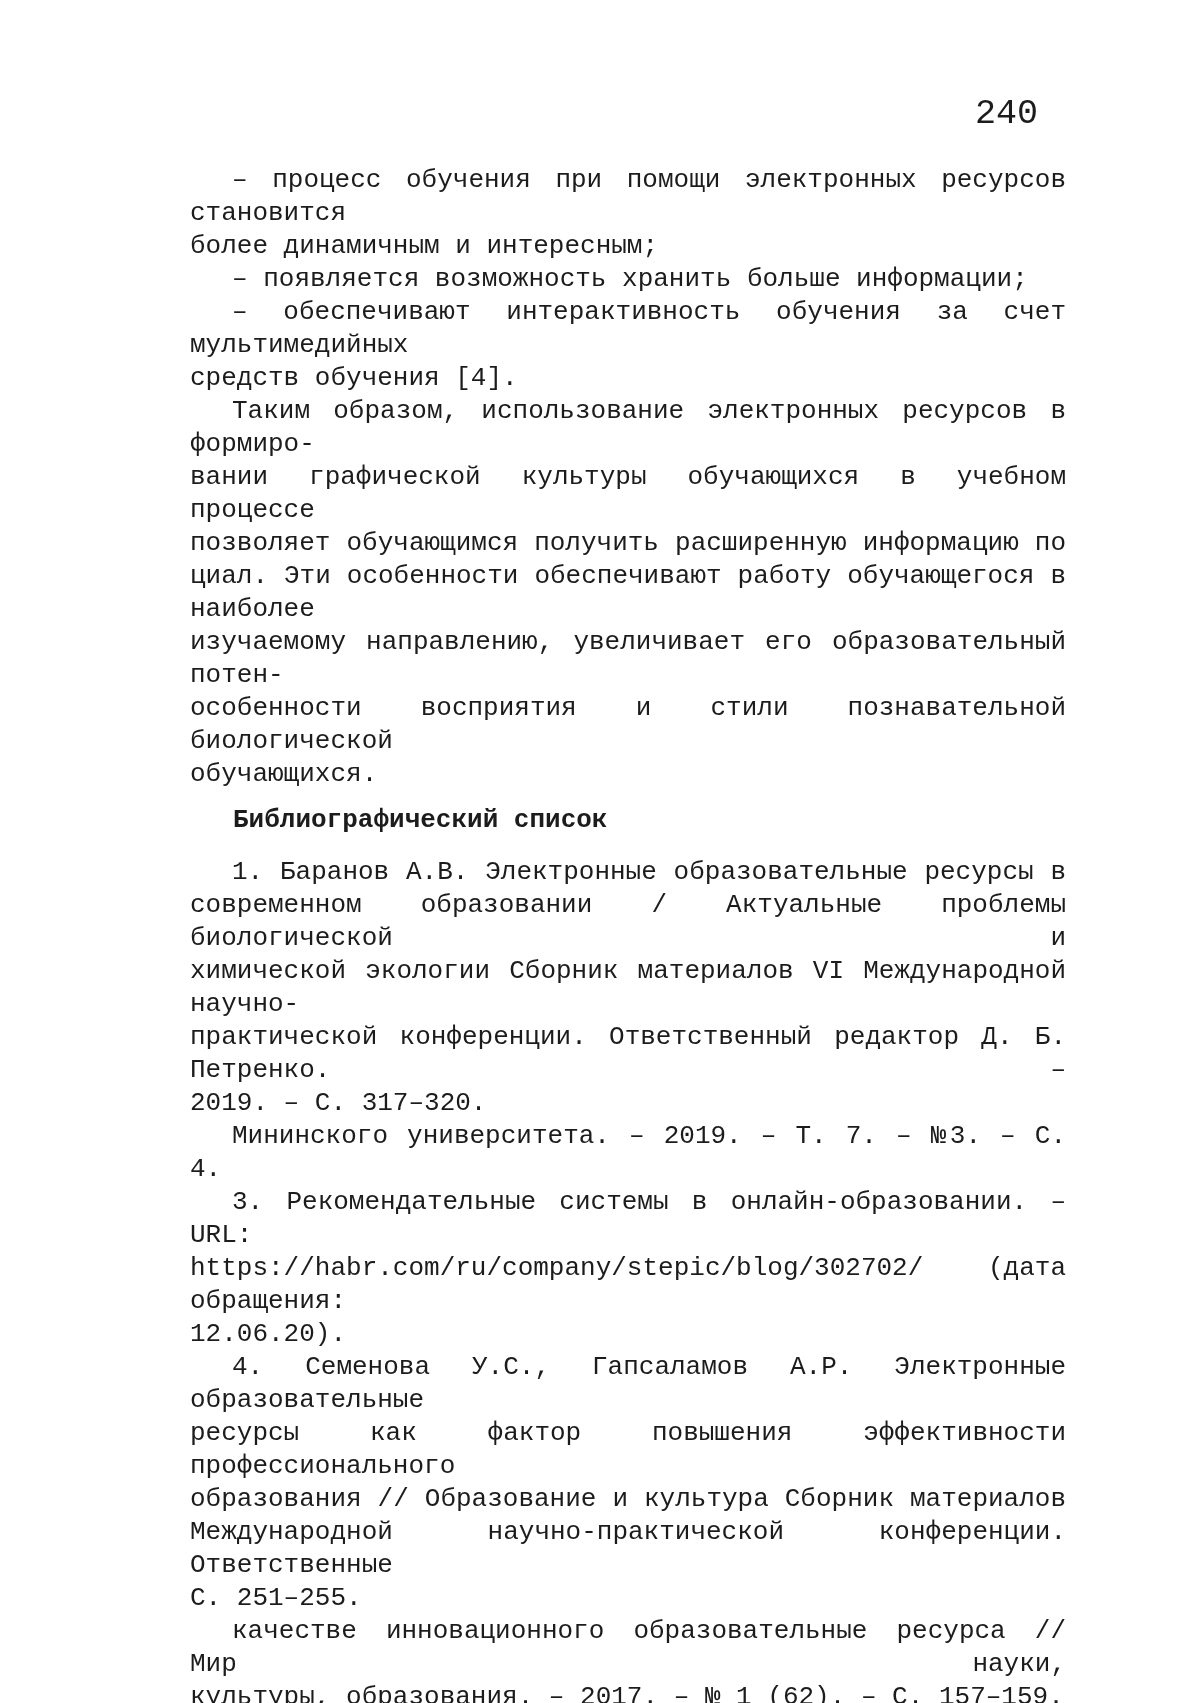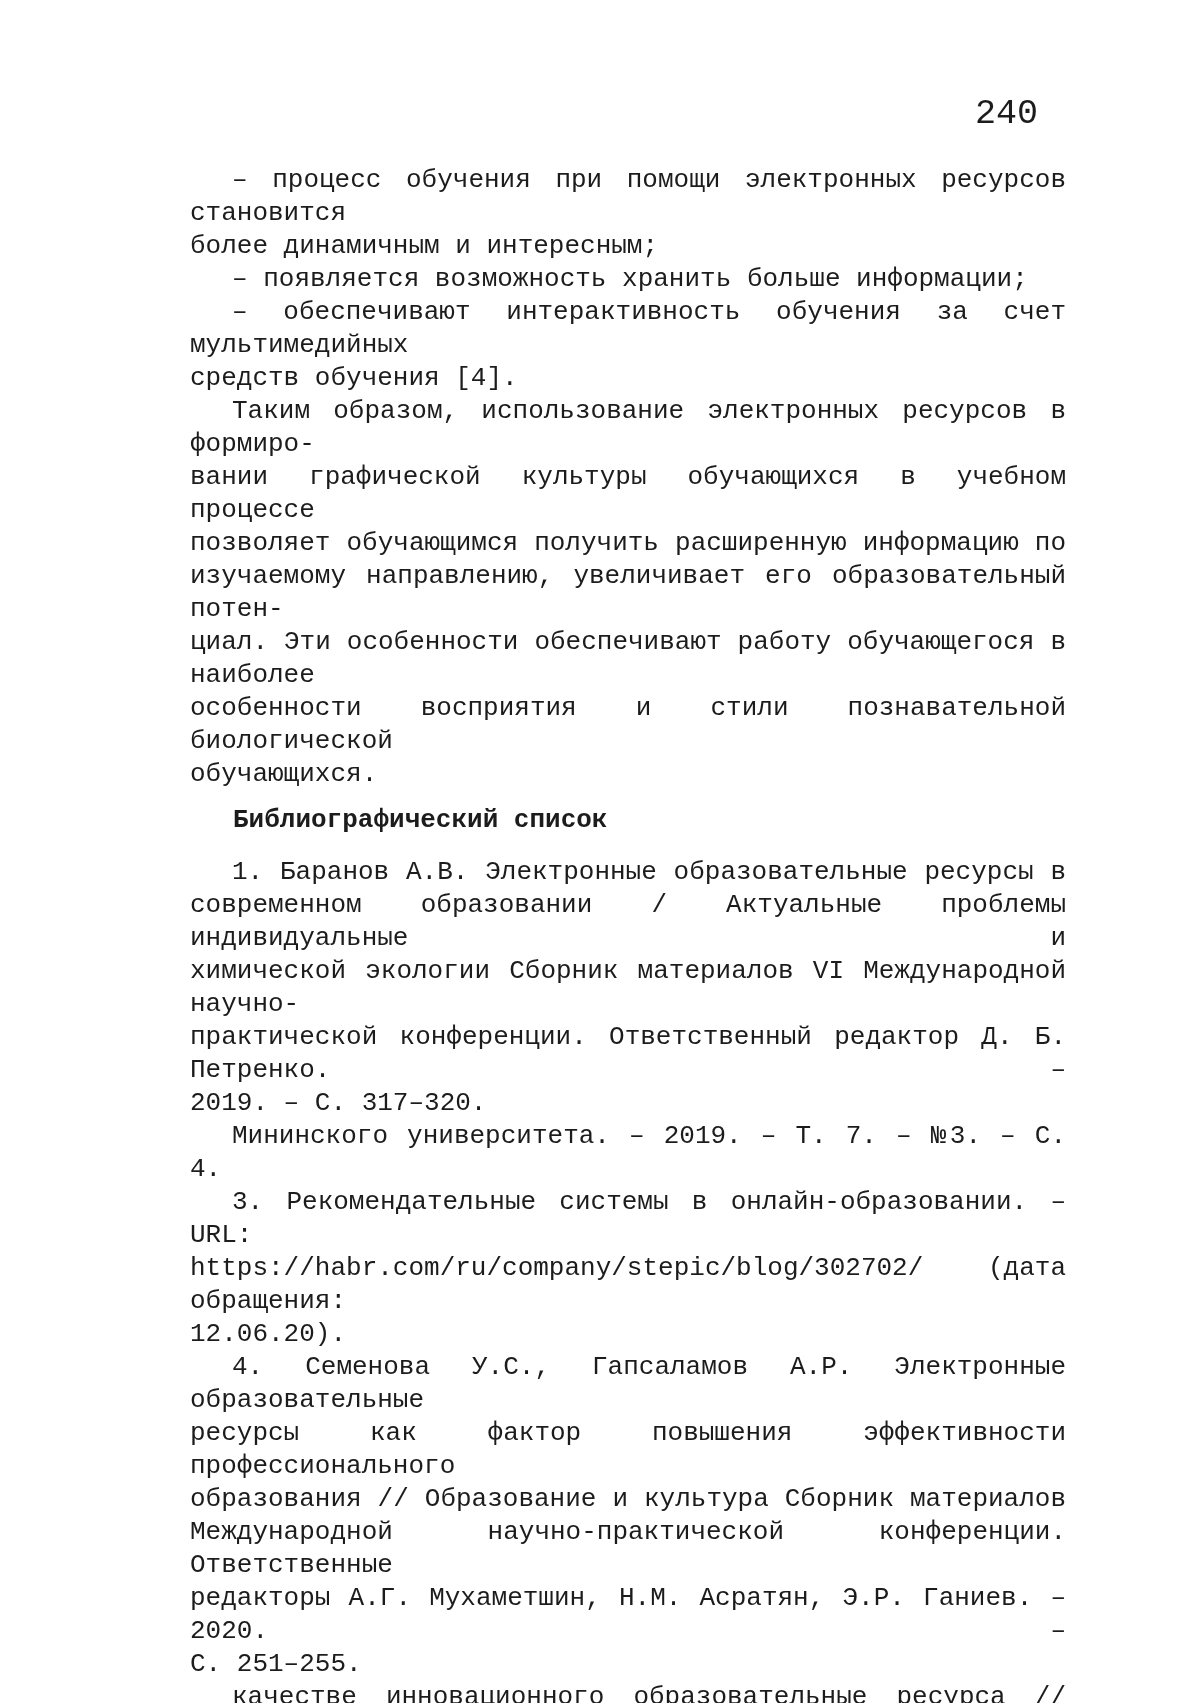--- a/index.html
+++ b/index.html
@@ -70,51 +70,50 @@
           <div class="line">– появляется возможность хранить больше информации;</div>
         </div>
         <div class="para indent">
           <div class="line">– обеспечивают интерактивность обучения за счет мультимедийных</div>
           <div class="line">средств обучения [4].</div>
         </div>
         <div class="para indent">
           <div class="line">Таким образом, использование электронных ресурсов в формиро-</div>
           <div class="line">вании графической культуры обучающихся в учебном процессе</div>
           <div class="line">позволяет обучающимся получить расширенную информацию по</div>
+          <div class="line">циал. Эти особенности обеспечивают работу обучающегося в наиболее</div>
           <div class="line">изучаемому направлению, увеличивает его образовательный потен-</div>
-          <div class="line">циал. Эти особенности обеспечивают работу обучающегося в наиболее</div>
           <div class="line">особенности восприятия и стили познавательной биологической</div>
           <div class="line">обучающихся.</div>
         </div>
       </section>
 
     <h2 class="bib-heading">Библиографический список</h2>
 
     <section id="bib-list">
         <div class="para indent">
           <div class="line">1. Баранов А.В. Электронные образовательные ресурсы в</div>
-          <div class="line">современном образовании / Актуальные проблемы индивидуальные и</div>
+          <div class="line">современном образовании / Актуальные проблемы биологической и</div>
           <div class="line">химической экологии Сборник материалов VI Международной научно-</div>
           <div class="line">практической конференции. Ответственный редактор Д. Б. Петренко. –</div>
           <div class="line">2019. – С. 317–320.</div>
         </div>
         <div class="para indent">
           <div class="line">Мининского университета. – 2019. – Т. 7. – №3. – С. 4.</div>
         </div>
         <div class="para indent">
           <div class="line">3. Рекомендательные системы в онлайн-образовании. – URL:</div>
           <div class="line">https://habr.com/ru/company/stepic/blog/302702/ (дата обращения:</div>
           <div class="line">12.06.20).</div>
         </div>
         <div class="para indent">
           <div class="line">4. Семенова У.С., Гапсаламов А.Р. Электронные образовательные</div>
           <div class="line">ресурсы как фактор повышения эффективности профессионального</div>
           <div class="line">образования // Образование и культура Сборник материалов</div>
           <div class="line">Международной научно-практической конференции. Ответственные</div>
-          <div class="line">редакторы А.Г. Мухаметшин, Н.М. Асратян, Э.Р. Ганиев. – 2020. –</div>
           <div class="line">С. 251–255.</div>
         </div>
         <div class="para indent">
           <div class="line">качестве инновационного образовательные ресурса // Мир науки,</div>
           <div class="line">культуры, образования. – 2017. – № 1 (62). – С. 157–159.</div>
         </div>
       </section>
   </div>
 </div>
 

